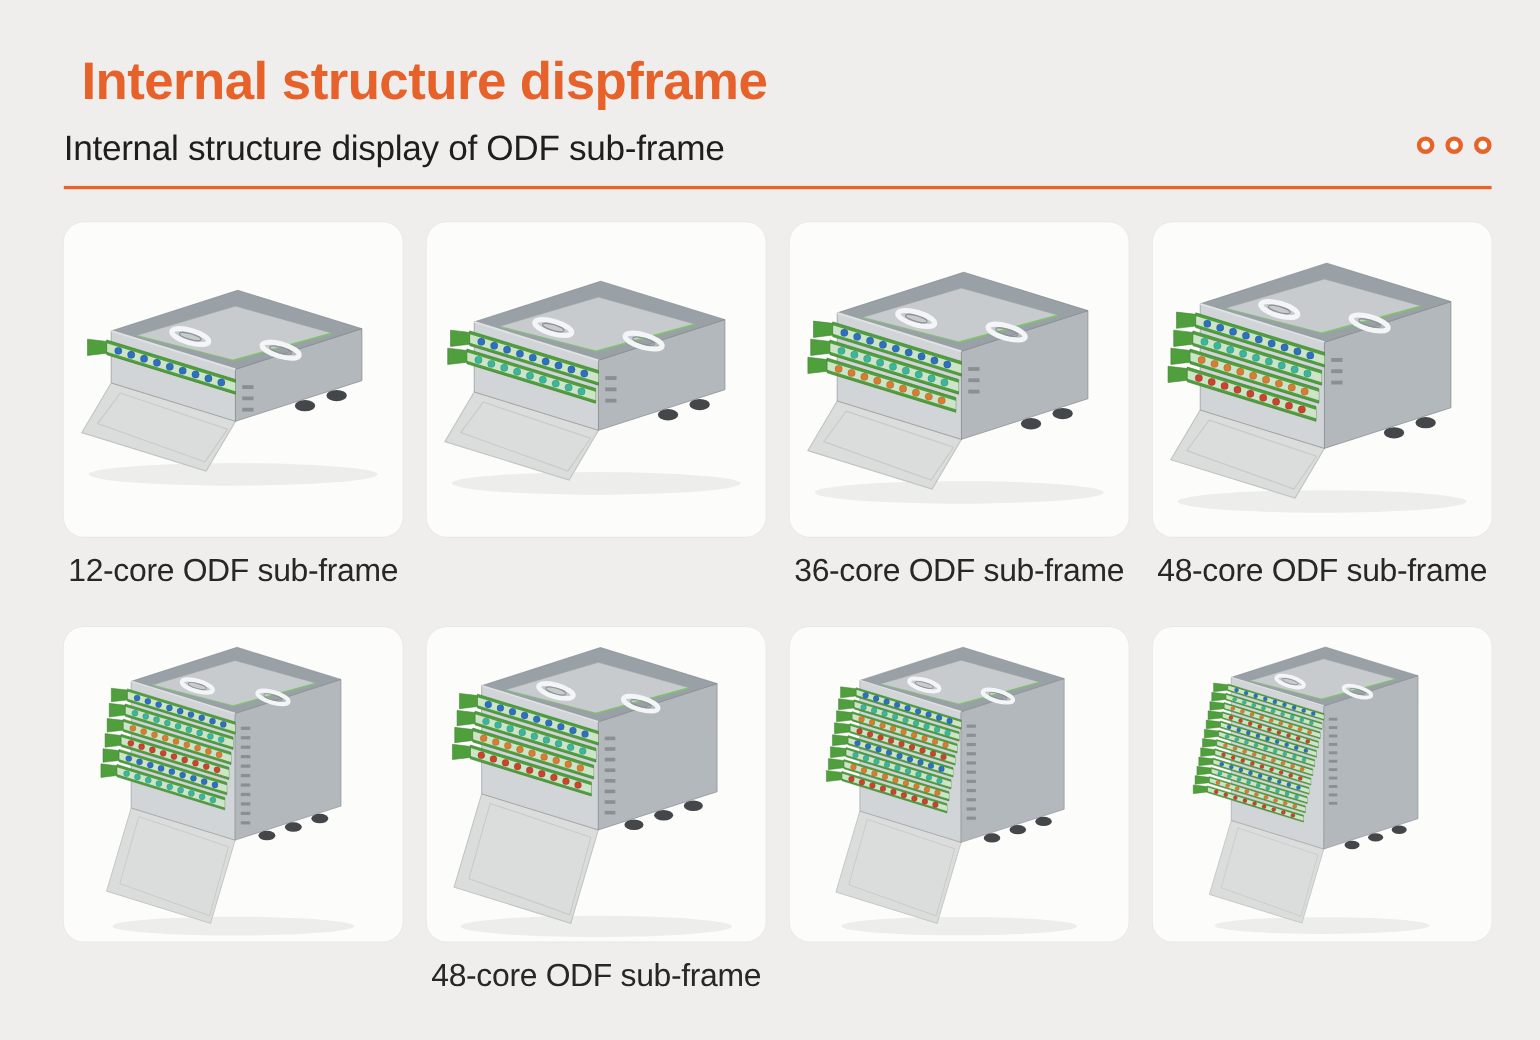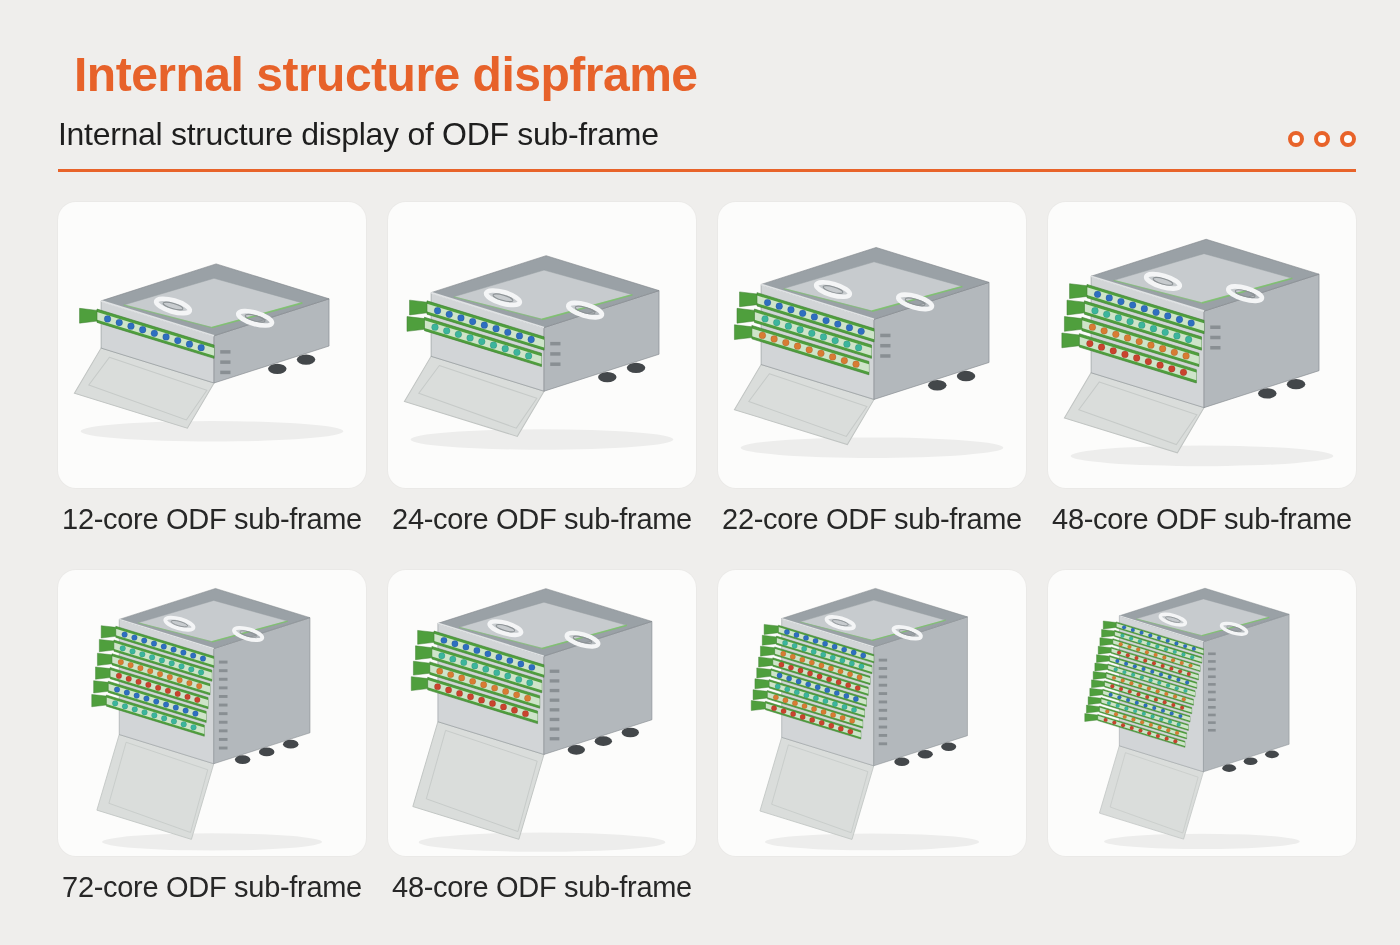--- a/index.html
+++ b/index.html
@@ -7,21 +7,21 @@
     width:1400px;height:945px;
     background:#efeeec;
     font-family:"Liberation Sans", sans-serif;
     overflow:hidden;
   }
   .page{box-sizing:border-box;padding:34px 44px 0 58px;}
   .title{
     margin:16px;font-size:48px;font-weight:700;line-height:1.05;
     color:#e7622a;letter-spacing:-0.5px;
   }
-  .sub-row{display:flex;justify-content:space-between;align-items:flex-end;margin-top:9px;}
+  .sub-row{display:flex;justify-content:space-between;margin-top:9px;}
   .subtitle{margin:0;font-size:32px;font-weight:400;color:#1e1e1e;letter-spacing:-0.3px;}
   .dots{display:flex;align-items:center;margin-bottom:6px;}
   .dots span{
     display:inline-block;width:8px;height:8px;
     border:4px solid #e8632a;border-radius:50%;
     margin-left:10px;background:#fdfdfc;
   }
   .divider{margin:16px 0 0;height:3px;background:#e8632a;border:none;}
   .grid{
     display:grid;grid-template-columns:repeat(4,1fr);
@@ -141,21 +141,20 @@
               <circle cx="79.96000000000001" cy="110.15" r="3.3" fill="#3cb59c" stroke="rgba(0,0,0,0.25)" stroke-width="0.4"></circle>
               <circle cx="91.36000000000001" cy="113.65" r="3.3" fill="#3cb59c" stroke="rgba(0,0,0,0.25)" stroke-width="0.4"></circle>
               <circle cx="102.76" cy="117.15" r="3.3" fill="#3cb59c" stroke="rgba(0,0,0,0.25)" stroke-width="0.4"></circle>
               <circle cx="114.16000000000001" cy="120.65" r="3.3" fill="#3cb59c" stroke="rgba(0,0,0,0.25)" stroke-width="0.4"></circle>
               <circle cx="125.56" cy="124.15" r="3.3" fill="#3cb59c" stroke="rgba(0,0,0,0.25)" stroke-width="0.4"></circle>
               <circle cx="136.96" cy="127.65" r="3.3" fill="#3cb59c" stroke="rgba(0,0,0,0.25)" stroke-width="0.4"></circle>
               <polygon points="18.5,89.3 35.5,91.3 35.5,101.7 18.5,103.7" fill="#4f9f3d" stroke="#3e7f31" stroke-width="0.5"></polygon>
             </g>
           </svg>
         </div>
-      <figcaption class="caption">24-core ODF sub-frame</figcaption>
     </figure>
     <figure class="tile">
       <div class="img">
           <svg viewBox="0 0 300 272" xmlns="http://www.w3.org/2000/svg" preserveAspectRatio="xMidYMid meet">
     <g transform="translate(0.00,11.00) scale(1.000)">
               <ellipse cx="150" cy="225" rx="128" ry="10" fill="rgba(0,0,0,0.06)"></ellipse>
               <polygon points="42,144 152,178 126,222 16,188" fill="#dadddb" stroke="#c0c4c2" stroke-width="1"></polygon>
               <polygon points="50,153 145,185 125,214 30,180" fill="none" stroke="#c6cac8" stroke-width="1"></polygon>
               <polygon points="42,66 152,100 152,178 42,144" fill="#d2d5d7" stroke="#8d9397" stroke-width="0.6"></polygon>
               <polygon points="264,64 264,142 152,178 152,100" fill="#b3b8bc" stroke="#82888c" stroke-width="0.6"></polygon>
@@ -205,21 +204,21 @@
               <circle cx="77.46000000000001" cy="126.15" r="3.3" fill="#d87c33" stroke="rgba(0,0,0,0.25)" stroke-width="0.4"></circle>
               <circle cx="88.86000000000001" cy="129.65" r="3.3" fill="#d87c33" stroke="rgba(0,0,0,0.25)" stroke-width="0.4"></circle>
               <circle cx="100.26" cy="133.15" r="3.3" fill="#d87c33" stroke="rgba(0,0,0,0.25)" stroke-width="0.4"></circle>
               <circle cx="111.66000000000001" cy="136.65" r="3.3" fill="#d87c33" stroke="rgba(0,0,0,0.25)" stroke-width="0.4"></circle>
               <circle cx="123.06" cy="140.15" r="3.3" fill="#d87c33" stroke="rgba(0,0,0,0.25)" stroke-width="0.4"></circle>
               <circle cx="134.46" cy="143.65" r="3.3" fill="#d87c33" stroke="rgba(0,0,0,0.25)" stroke-width="0.4"></circle>
               <polygon points="16,105.3 33,107.3 33,117.7 16,119.7" fill="#4f9f3d" stroke="#3e7f31" stroke-width="0.5"></polygon>
             </g>
           </svg>
         </div>
-      <figcaption class="caption">22-core ODF sub-frame</figcaption>
+      <figcaption class="caption">36-core ODF sub-frame</figcaption>
     </figure>
     <figure class="tile">
       <div class="img">
           <svg viewBox="0 0 300 272" xmlns="http://www.w3.org/2000/svg" preserveAspectRatio="xMidYMid meet">
     <g transform="translate(0.00,3.00) scale(1.000)">
               <ellipse cx="150" cy="241" rx="128" ry="10" fill="rgba(0,0,0,0.06)"></ellipse>
               <polygon points="42,160 152,194 126,238 16,204" fill="#dadddb" stroke="#c0c4c2" stroke-width="1"></polygon>
               <polygon points="50,169 145,201 125,230 30,196" fill="none" stroke="#c6cac8" stroke-width="1"></polygon>
               <polygon points="42,66 152,100 152,194 42,160" fill="#d2d5d7" stroke="#8d9397" stroke-width="0.6"></polygon>
               <polygon points="264,64 264,158 152,194 152,100" fill="#b3b8bc" stroke="#82888c" stroke-width="0.6"></polygon>
@@ -390,21 +389,20 @@
               <circle cx="71.46000000000001" cy="174.15" r="3.3" fill="#3cb59c" stroke="rgba(0,0,0,0.25)" stroke-width="0.4"></circle>
               <circle cx="82.86000000000001" cy="177.65" r="3.3" fill="#3cb59c" stroke="rgba(0,0,0,0.25)" stroke-width="0.4"></circle>
               <circle cx="94.26" cy="181.15" r="3.3" fill="#3cb59c" stroke="rgba(0,0,0,0.25)" stroke-width="0.4"></circle>
               <circle cx="105.66000000000001" cy="184.65" r="3.3" fill="#3cb59c" stroke="rgba(0,0,0,0.25)" stroke-width="0.4"></circle>
               <circle cx="117.06" cy="188.15" r="3.3" fill="#3cb59c" stroke="rgba(0,0,0,0.25)" stroke-width="0.4"></circle>
               <circle cx="128.46" cy="191.65" r="3.3" fill="#3cb59c" stroke="rgba(0,0,0,0.25)" stroke-width="0.4"></circle>
               <polygon points="10,153.3 27,155.3 27,165.7 10,167.7" fill="#4f9f3d" stroke="#3e7f31" stroke-width="0.5"></polygon>
             </g>
           </svg>
         </div>
-      <figcaption class="caption">72-core ODF sub-frame</figcaption>
     </figure>
     <figure class="tile">
       <div class="img">
           <svg viewBox="0 0 300 272" xmlns="http://www.w3.org/2000/svg" preserveAspectRatio="xMidYMid meet">
     <g transform="translate(9.16,-13.29) scale(0.939)">
               <ellipse cx="150" cy="293" rx="128" ry="10" fill="rgba(0,0,0,0.06)"></ellipse>
               <polygon points="42,168 152,202 126,290 16,256" fill="#dadddb" stroke="#c0c4c2" stroke-width="1"></polygon>
               <polygon points="50,177 145,209 125,282 30,248" fill="none" stroke="#c6cac8" stroke-width="1"></polygon>
               <polygon points="42,66 152,100 152,202 42,168" fill="#d2d5d7" stroke="#8d9397" stroke-width="0.6"></polygon>
               <polygon points="264,64 264,166 152,202 152,100" fill="#b3b8bc" stroke="#82888c" stroke-width="0.6"></polygon>

